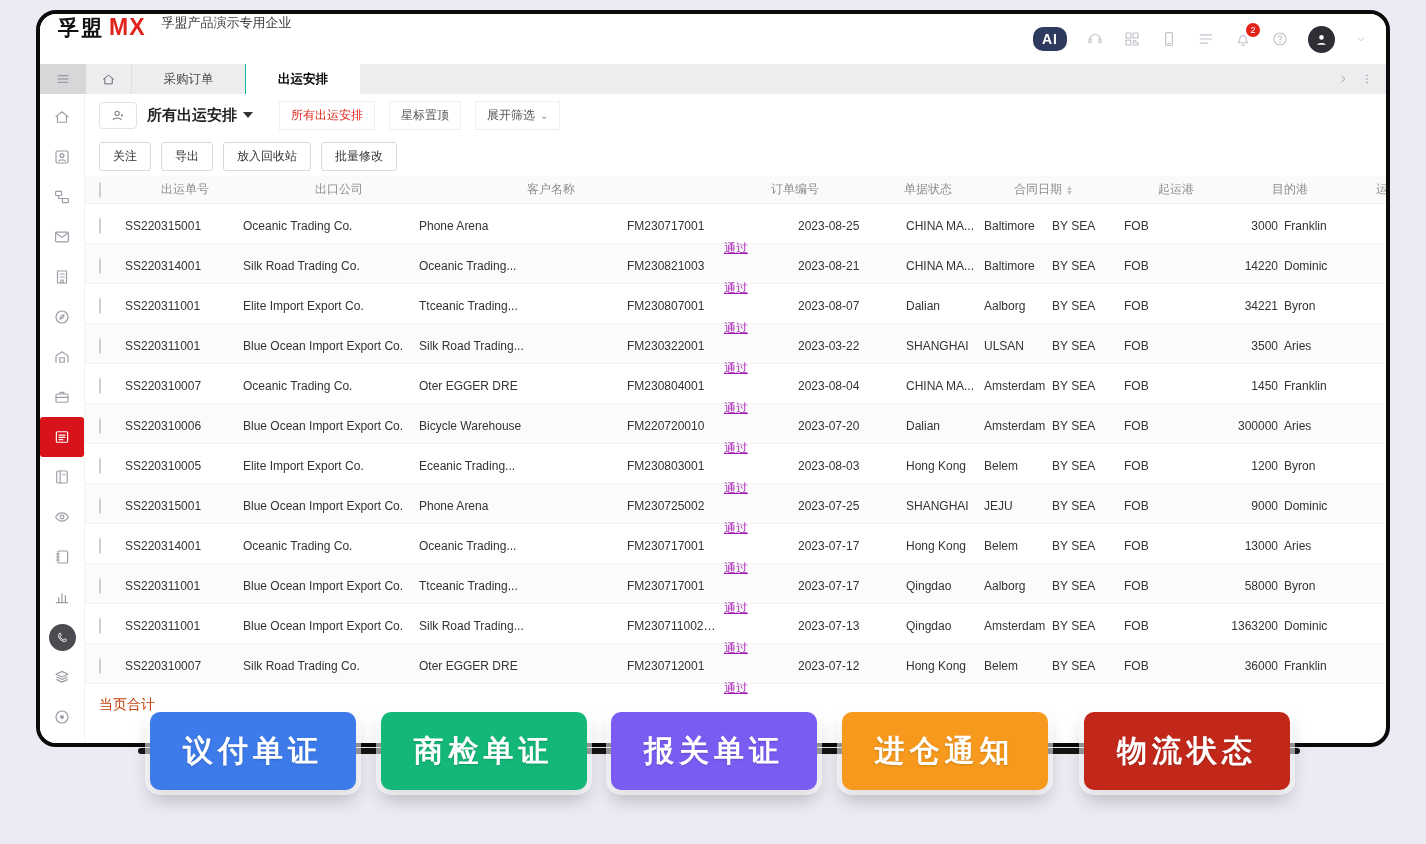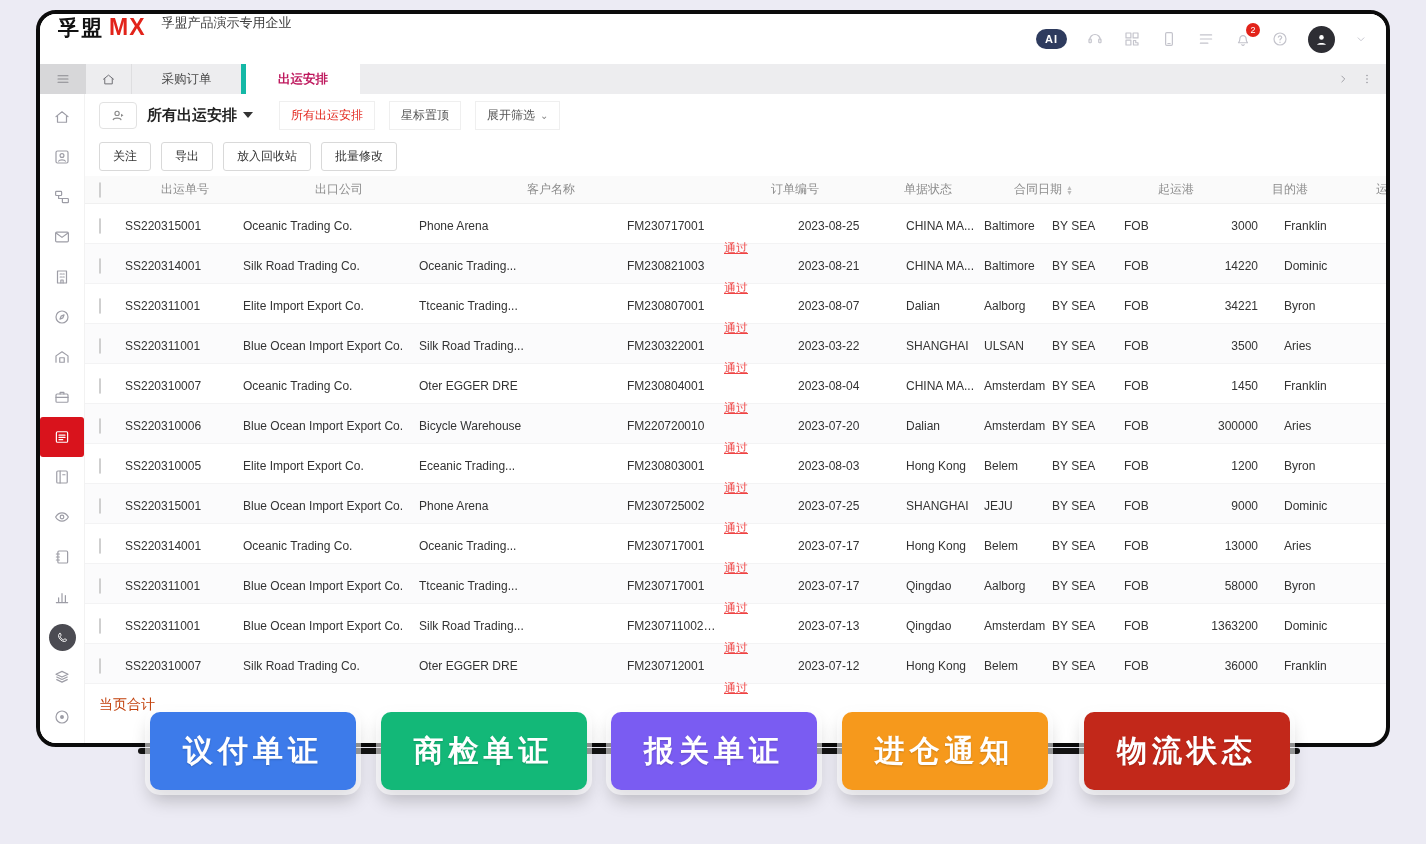--- a/index.html
+++ b/index.html
@@ -10,32 +10,32 @@
             background:#fff; border:4px solid #0b0b0b; border-radius:20px; overflow:hidden; }
   svg { display:block; }
 
   
   .topbar { height:50px; display:flex; padding:0 18px; background:#fff; }
   .logo-cn { font-size:21px; font-weight:bold; color:#121212; letter-spacing:2px; }
   .logo-mx { font-size:23px; font-weight:bold; color:#e2231a; margin-left:5px; letter-spacing:1px; }
   .company { margin-left:16px; font-size:13px; color:#3c3c3c; }
   .top-icons { margin-left:auto; display:flex; align-items:center; gap:19px; color:#c4c4cc; }
   .top-icons .tico { position:relative; display:flex; align-items:center; justify-content:center; cursor:pointer; }
-  .ai-pill { background:#2e3b5e; color:#fff; font-size:11px; font-weight:bold; padding:4px 9px; border-radius:10px; letter-spacing:1px; }
+  .ai-pill { background:#2e3b5e; color:#fff; font-size:14px; font-weight:bold; padding:4px 9px; border-radius:10px; letter-spacing:1px; }
   .badge { position:absolute; top:-7px; right:-8px; min-width:14px; height:14px; border-radius:7px;
            background:#e2231a; color:#fff; font-size:9px; display:flex; align-items:center; justify-content:center; }
   .avatar { width:27px; height:27px; border-radius:50%; background:#2e2e34; display:flex; align-items:center; justify-content:center; }
 
   
   .tabbar { height:30px; background:#ededef; display:flex; align-items:stretch; }
   .collapse-btn { width:46px; background:#d7d7d9; display:flex; align-items:center; justify-content:center; color:#8b8b90; cursor:pointer; }
   .home-tab { width:46px; display:flex; align-items:center; justify-content:center; color:#707076; border-right:1px solid #dedee0; cursor:pointer; }
   .tab { min-width:114px; display:flex; align-items:center; justify-content:center; font-size:12.5px; color:#4a4a4a;
-         border-right:5px solid #14b8a6; cursor:pointer; padding:0 14px; }
-  .tab.active { background:#fff; color:#be185d; font-weight:bold; border-right:none; }
+         border-right:1px solid #14b8a6; cursor:pointer; padding:0 14px; }
+  .tab.active { background:#fff; color:#000000; font-weight:bold; border-right:none; }
   .tab-right { margin-left:auto; display:flex; align-items:center; gap:10px; padding-right:12px; color:#9a9aa0; }
 
   
   .app-body { display:flex; height:649px; }
   .sidebar { width:48px; display:flex; flex-direction:column; align-items:center; padding-top:3px; background:#fff; }
   .side-item { width:44px; height:40px; display:flex; align-items:center; justify-content:center; color:#9d9da6; cursor:pointer; }
   .side-item.active { background:#d9131c; color:#fff; border-radius:3px; }
   .side-item .darkwrap { width:27px; height:27px; border-radius:50%; background:#4b4b52; color:#fff;
                           display:flex; align-items:center; justify-content:center; }
   .main { flex:1; display:flex; flex-direction:column; border-left:1px solid #f2f2f2; position:relative; }
@@ -67,22 +67,22 @@
 
   
   .table { flex:1; display:flex; flex-direction:column; font-size:12px;
            --cols:40px 118px 176px 208px 97px 74px 108px 78px 68px 72px 72px 88px 97px; }
   .thead { height:28px; background:#fafafa; display:grid; grid-template-columns:var(--cols);
            align-items:center; color:#8c8c8c; border-bottom:1px solid #f0f0f0;gap:36px; }
   .tr { height:40px; display:grid; grid-template-columns:var(--cols); align-items:center;
         border-bottom:1px solid #f3f3f4; color:#333; cursor:pointer; }
   .tr:nth-child(even) { background:#fbfbfc; }
   .cell { padding-right:6px; overflow:hidden; white-space:nowrap; text-overflow:ellipsis; }
-  .cell.num { text-align:right; padding-right:26px; }
-  .status { color:#ef4444; text-decoration:underline;margin-top:44px; }
+  .cell.num { text-align:right; padding-right:6px; }
+  .status { color:#a21caf; text-decoration:underline;margin-top:44px; }
   .cb { width:14px; height:14px; border:1px solid #cfcfcf; border-radius:2px; margin-left:14px; background:#fff; cursor:pointer; }
   .sorter { display:inline-flex; flex-direction:column; margin-left:4px; line-height:5px; font-size:7px; color:#bdbdbd; vertical-align:middle; }
   .tfoot { position:relative; flex:1; }
   .tfoot .flabel { position:absolute; left:14px; top:12px; font-size:14px; color:#c2410c; }
   .tfoot .ftotal { position:absolute; right:113px; top:10px; font-size:12px; color:#e02020; }
 
   
   .flow-overlay { position:absolute; left:150px; top:712px; width:1140px; height:78px;
                   display:flex; justify-content:space-between; align-items:center; z-index:5;font-family:Liberation Mono, monospace; }
   .flow-line { position:absolute; left:-12px; right:-10px; top:36px; height:6px; background:#141414; border-radius:3px; }

